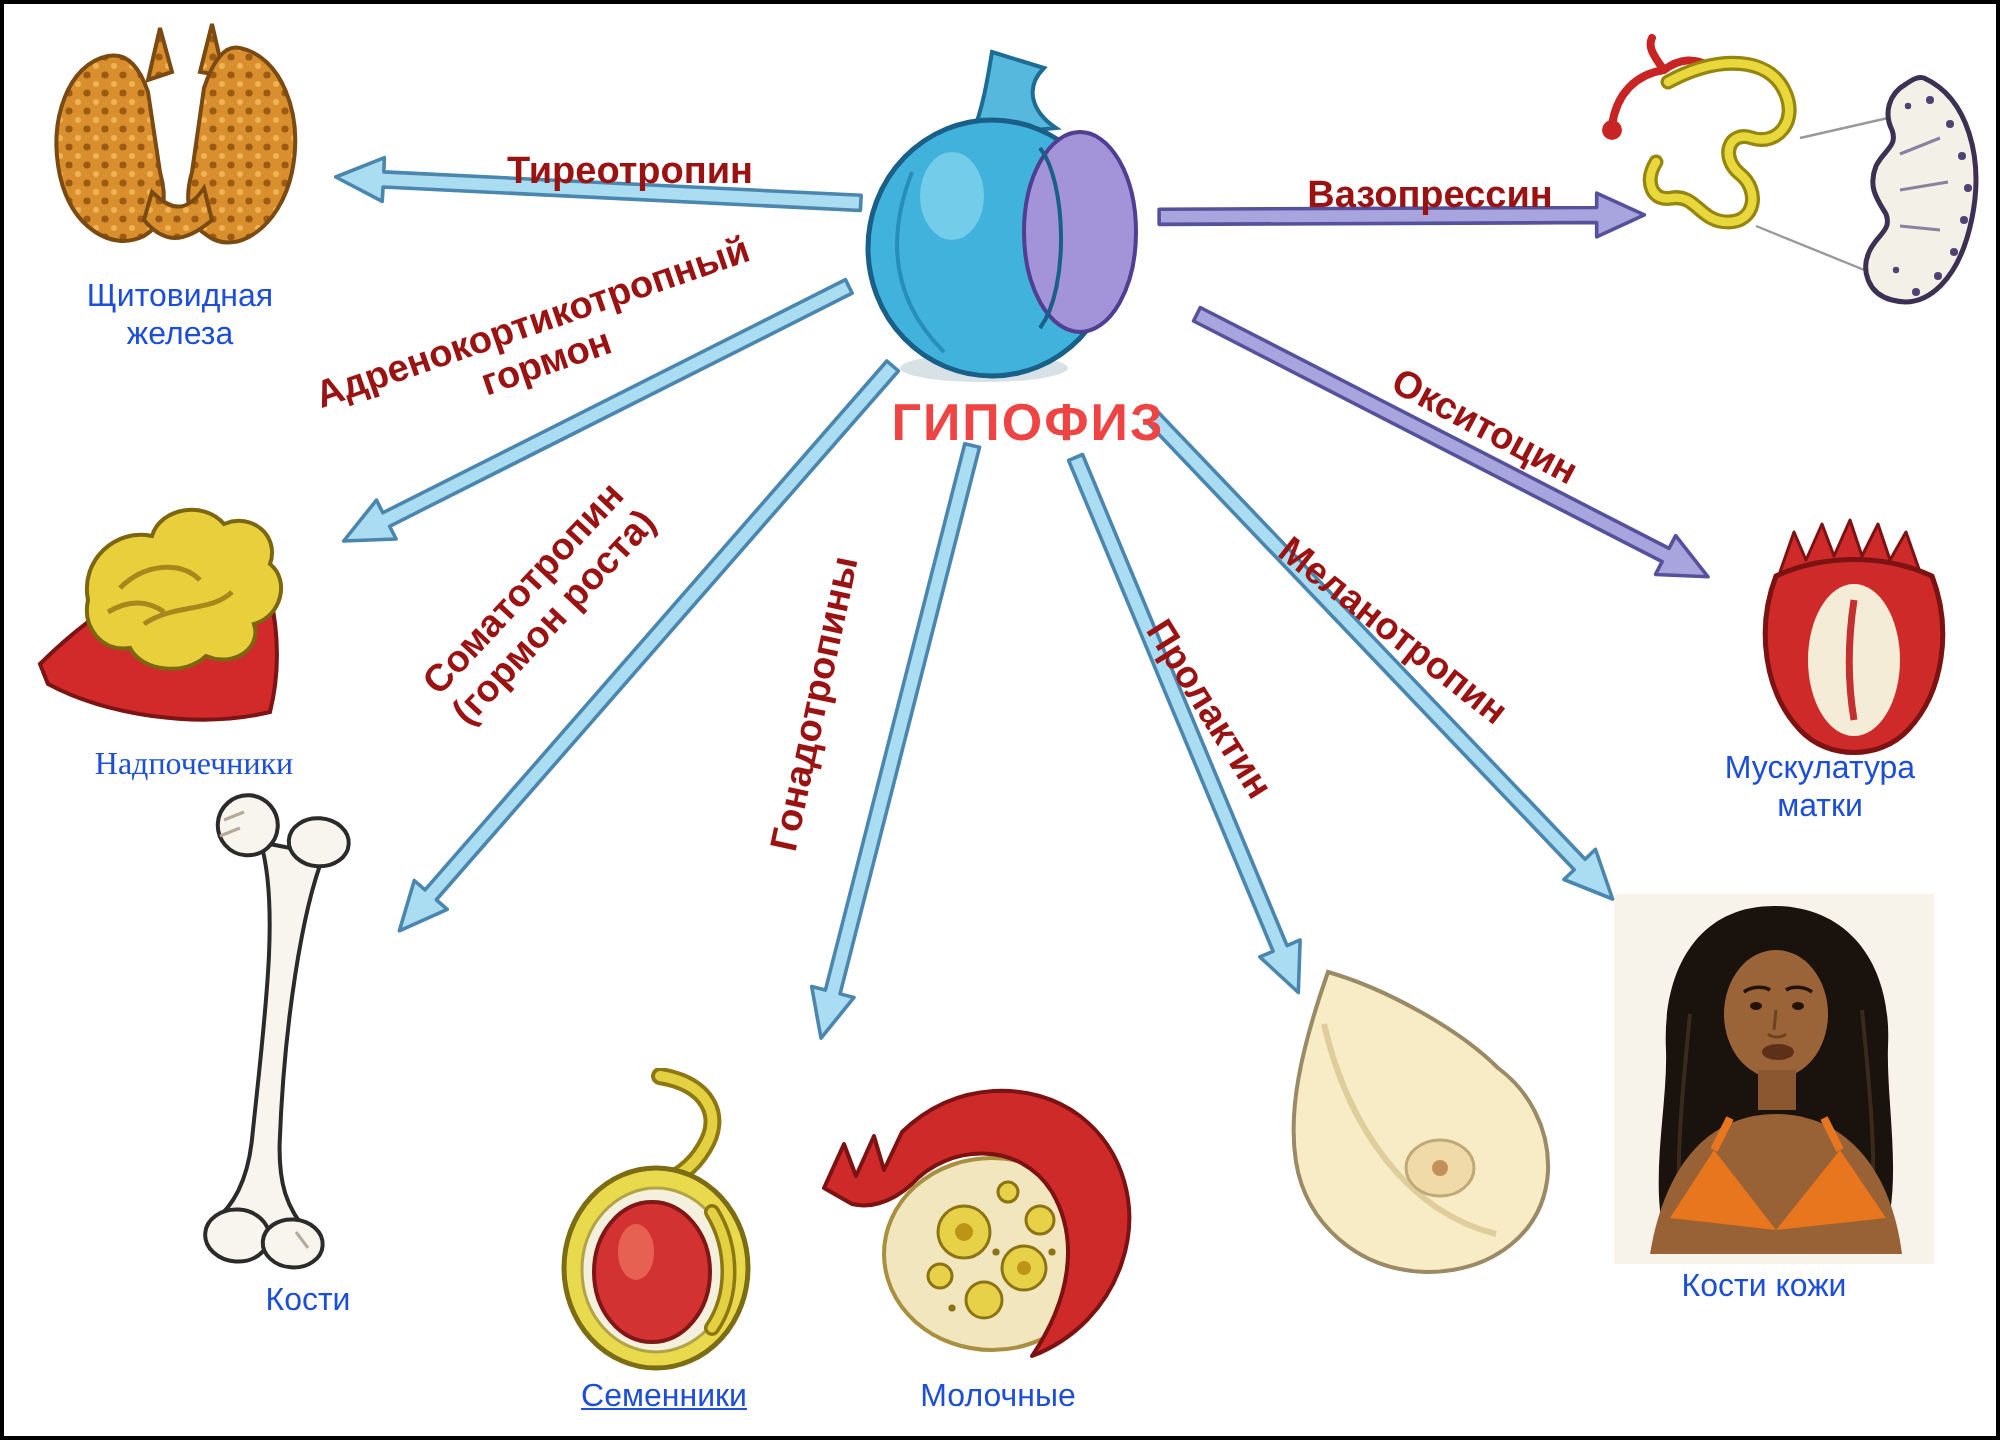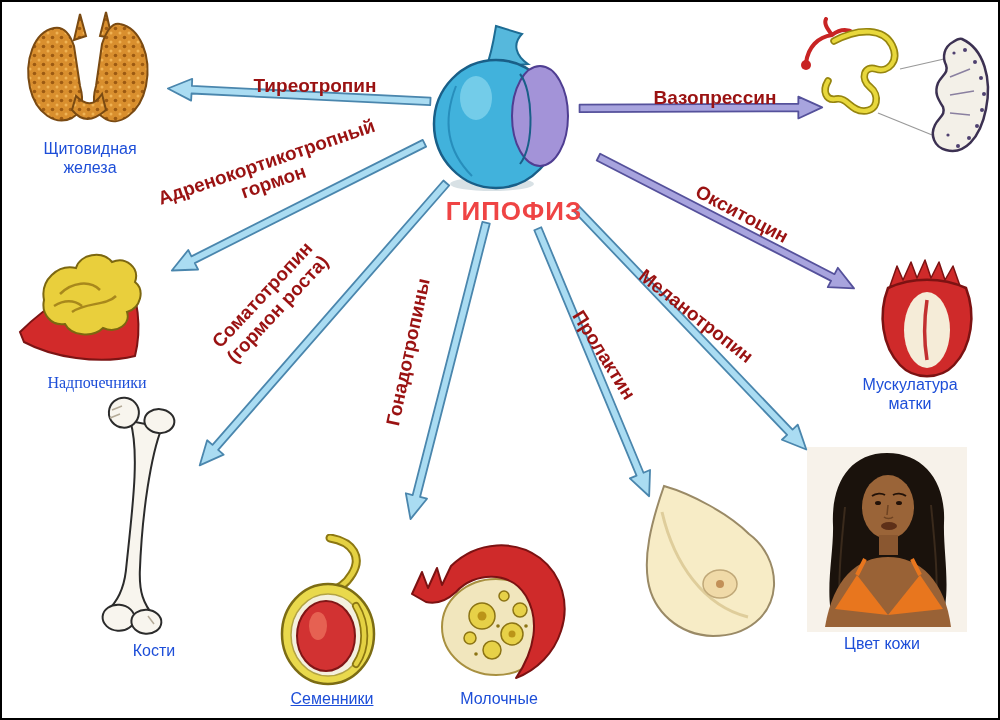--- a/index.html
+++ b/index.html
@@ -187,21 +187,21 @@
     </svg>
 
   <div class="gipofiz" style="left:512px;top:194px;">ГИПОФИЗ</div>
 
   <div class="caption" style="left:88px;top:138px;">Щитовидная
 железа</div>
   <div class="caption" style="left:95px;top:372px;font-family:Liberation Serif, serif;">Надпочечники</div>
   <div class="caption" style="left:152px;top:640px;">Кости</div>
   <div class="caption" style="left:330px;top:688px;text-decoration:underline;">Семенники</div>
   <div class="caption" style="left:497px;top:688px;">Молочные</div>
-  <div class="caption" style="left:880px;top:633px;">Цвет кожи</div>
+  <div class="caption" style="left:880px;top:633px;">Кости кожи</div>
   <div class="caption" style="left:908px;top:374px;">Мускулатура
 матки</div>
 
   <div class="hlabel" style="left:313px;top:84px;transform:translate(-50%,-50%);text-align:center;">Тиреотропин</div>
   <div class="hlabel" style="left:700px;top:96px;transform:translate(-50%,-50%);margin-left:13px;">Вазопрессин</div>
   <div class="hlabel" style="left:268px;top:170px;transform:translate(-50%,-50%) rotate(-19deg);">Адренокортикотропный
 гормон</div>
   <div class="hlabel" style="left:268px;top:300px;transform:translate(-50%,-50%) rotate(-47deg);">Соматотропин
 (гормон роста)</div>
   <div class="hlabel" style="left:406px;top:350px;transform:translate(-50%,-50%) rotate(-78deg);">Гонадотропины</div>

